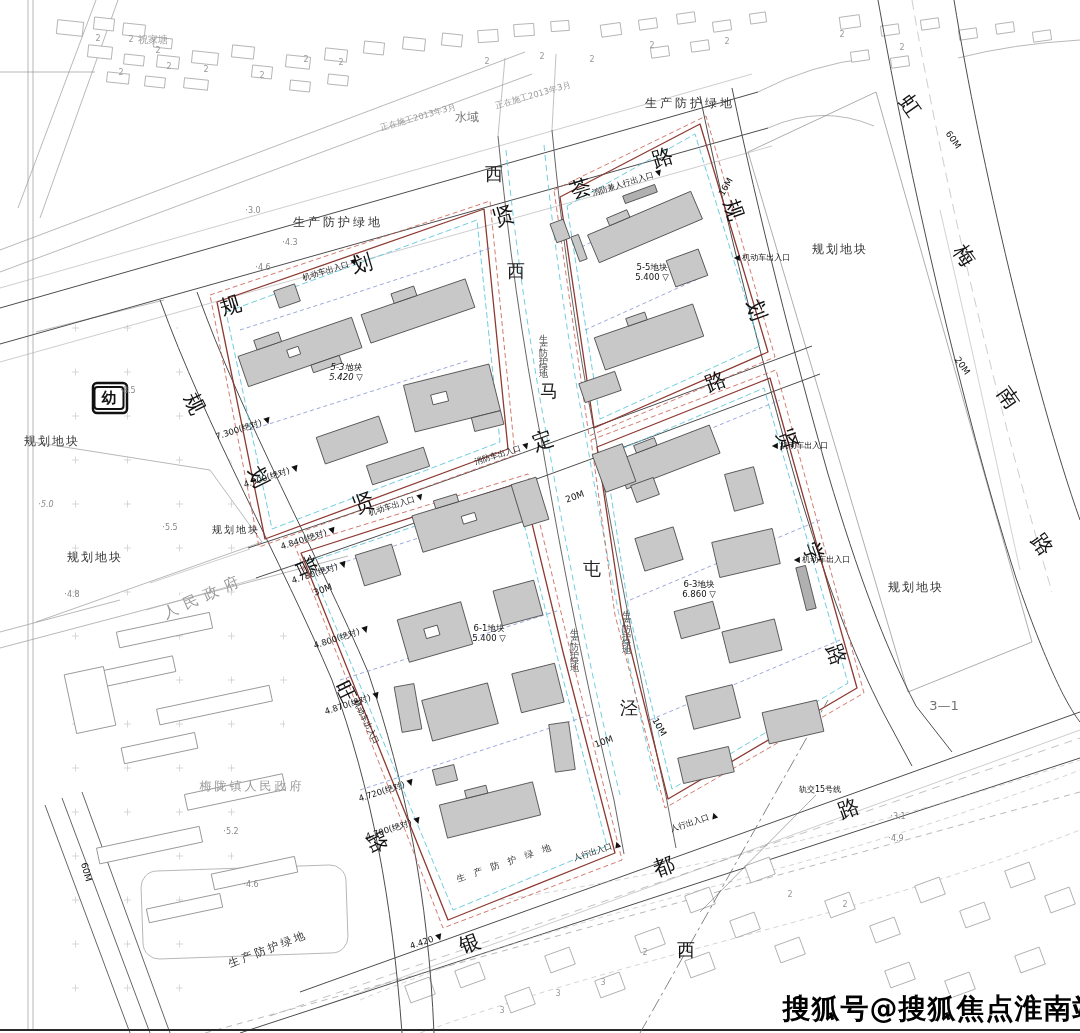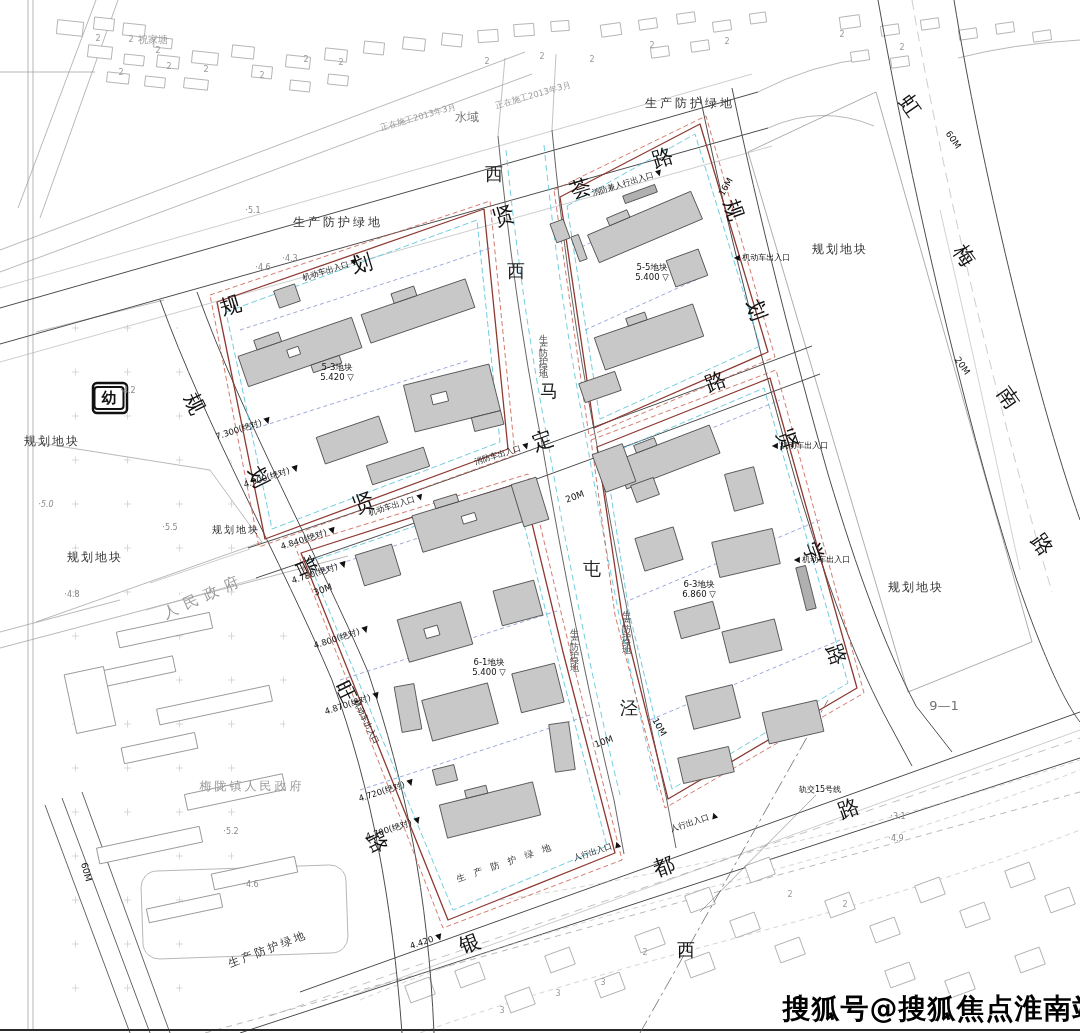--- a/index.html
+++ b/index.html
@@ -356,21 +356,21 @@
       <div class="label c-creek" style="left: 494px; top: 174px; font-size: 18px; transform: translate(-50%, -50%) rotate(0deg);">西</div>
       <div class="label c-creek" style="left: 516px; top: 271px; font-size: 18px; transform: translate(-50%, -50%) rotate(0deg);">西</div>
       <div class="label c-creek" style="left: 549px; top: 391px; font-size: 18px; transform: translate(-50%, -50%) rotate(0deg);">马</div>
       <div class="label c-creek" style="left: 592px; top: 569px; font-size: 18px; transform: translate(-50%, -50%) rotate(0deg);">屯</div>
       <div class="label c-creek" style="left: 629px; top: 708px; font-size: 18px; transform: translate(-50%, -50%) rotate(0deg);">泾</div>
       <div class="label c-area" style="left: 52px; top: 441px; transform: translate(-50%, -50%) rotate(0deg);">规划地块</div>
       <div class="label c-area" style="left: 95px; top: 557px; transform: translate(-50%, -50%) rotate(0deg);">规划地块</div>
       <div class="label c-area" style="left: 236px; top: 530px; font-size: 10px; transform: translate(-50%, -50%) rotate(0deg);">规划地块</div>
       <div class="label c-area" style="left: 840px; top: 249px; transform: translate(-50%, -50%) rotate(0deg);">规划地块</div>
       <div class="label c-area" style="left: 916px; top: 587px; transform: translate(-50%, -50%) rotate(0deg);">规划地块</div>
-      <div class="label c-small" style="left: 944px; top: 706px; font-size: 13px; transform: translate(-50%, -50%) rotate(0deg);">9—1</div>
+      <div class="label c-small" style="left: 944px; top: 706px; font-size: 13px; transform: translate(-50%, -50%) rotate(0deg);">3—1</div>
       <div class="label c-small" style="left: 467px; top: 117px; font-size: 12px; transform: translate(-50%, -50%) rotate(0deg);">水域</div>
       <div class="label c-grey" style="left: 153px; top: 40px; font-size: 10px; transform: translate(-50%, -50%) rotate(0deg);">祝家塘</div>
       <div class="label c-grey" style="left: 252px; top: 786px; font-size: 12px; letter-spacing: 3px; transform: translate(-50%, -50%) rotate(0deg);">梅陇镇人民政府</div>
       <div class="label c-grey" style="left: 204px; top: 596px; font-size: 15px; letter-spacing: 7px; transform: translate(-50%, -50%) rotate(-24deg);">人民政府</div>
       <div class="label c-box" style="left: 109px; top: 398px; transform: translate(-50%, -50%) rotate(0deg);">幼</div>
       <div class="label c-belt" style="left: 338px; top: 222px; transform: translate(-50%, -50%) rotate(0deg);">生产防护绿地</div>
       <div class="label c-belt" style="left: 690px; top: 103px; transform: translate(-50%, -50%) rotate(0deg);">生产防护绿地</div>
       <div class="label c-belt" style="left: 268px; top: 949px; font-size: 11px; transform: translate(-50%, -50%) rotate(-21deg);">生产防护绿地</div>
       <div class="label c-belt" style="left: 508px; top: 862px; font-size: 9px; letter-spacing: 9px; transform: translate(-50%, -50%) rotate(-19deg);">生产防护绿地</div>
       <div class="label c-beltv" style="left: 543px; top: 348px; transform: translate(-50%, -50%) rotate(0deg);">生产防护绿地</div>
@@ -388,43 +388,43 @@
       <div class="label c-dim" style="left: 86px; top: 872px; transform: translate(-50%, -50%) rotate(75deg);">60M</div>
       <div class="label c-elev" style="left: 243px; top: 428px; transform: translate(-50%, -50%) rotate(-18deg);">7.300(绝对) ▼</div>
       <div class="label c-elev" style="left: 271px; top: 476px; transform: translate(-50%, -50%) rotate(-18deg);">4.900(绝对) ▼</div>
       <div class="label c-elev" style="left: 308px; top: 538px; transform: translate(-50%, -50%) rotate(-18deg);">4.840(绝对) ▼</div>
       <div class="label c-elev" style="left: 319px; top: 572px; transform: translate(-50%, -50%) rotate(-18deg);">4.780(绝对) ▼</div>
       <div class="label c-elev" style="left: 341px; top: 637px; transform: translate(-50%, -50%) rotate(-18deg);">4.800(绝对) ▼</div>
       <div class="label c-elev" style="left: 352px; top: 703px; transform: translate(-50%, -50%) rotate(-18deg);">4.870(绝对) ▼</div>
       <div class="label c-elev" style="left: 386px; top: 790px; transform: translate(-50%, -50%) rotate(-18deg);">4.720(绝对) ▼</div>
       <div class="label c-elev" style="left: 393px; top: 828px; transform: translate(-50%, -50%) rotate(-18deg);">4.700(绝对) ▼</div>
       <div class="label c-elev" style="left: 426px; top: 941px; transform: translate(-50%, -50%) rotate(-18deg);">4.420 ▼</div>
-      <div class="label c-elev" style="left: 337px; top: 372px; transform: translate(-50%, -50%) rotate(0deg);">5-3地块
+      <div class="label c-elev" style="left: 346px; top: 372px; transform: translate(-50%, -50%) rotate(0deg); font-style: italic;">5-3地块
 5.420 ▽</div>
       <div class="label c-elev" style="left: 652px; top: 272px; transform: translate(-50%, -50%) rotate(0deg); text-align: center;">5-5地块
 5.400 ▽</div>
-      <div class="label c-elev" style="left: 489px; top: 667px; transform: translate(-50%, -50%) rotate(0deg);">6-1地块
+      <div class="label c-elev" style="left: 489px; top: 633px; transform: translate(-50%, -50%) rotate(0deg);">6-1地块
 5.400 ▽</div>
       <div class="label c-elev" style="left: 699px; top: 589px; transform: translate(-50%, -50%) rotate(0deg);">6-3地块
 6.860 ▽</div>
       <div class="label c-tiny" style="left: 330px; top: 270px; transform: translate(-50%, -50%) rotate(-17deg);">机动车出入口 ▼</div>
       <div class="label c-tiny" style="left: 396px; top: 505px; transform: translate(-50%, -50%) rotate(-17deg);">机动车出入口 ▼</div>
       <div class="label c-tiny" style="left: 800px; top: 446px; transform: translate(-50%, -50%) rotate(0deg);">◀ 机动车出入口</div>
       <div class="label c-tiny" style="left: 822px; top: 560px; transform: translate(-50%, -50%) rotate(0deg);">◀ 机动车出入口</div>
       <div class="label c-tiny" style="left: 762px; top: 258px; transform: translate(-50%, -50%) rotate(0deg);">◀ 机动车出入口</div>
       <div class="label c-tiny" style="left: 502px; top: 454px; transform: translate(-50%, -50%) rotate(-17deg);">消防车出入口 ▼</div>
       <div class="label c-tiny" style="left: 627px; top: 183px; transform: translate(-50%, -50%) rotate(-17deg);">消防兼人行出入口 ▼</div>
       <div class="label c-tiny" style="left: 694px; top: 822px; transform: translate(-50%, -50%) rotate(-18deg);">人行出入口 ▲</div>
       <div class="label c-tiny" style="left: 597px; top: 851px; transform: translate(-50%, -50%) rotate(-18deg);">人行出入口 ▲</div>
       <div class="label c-tiny" style="left: 366px; top: 722px; transform: translate(-50%, -50%) rotate(64deg);">机动车出入口</div>
       <div class="label c-tiny" style="left: 820px; top: 790px; font-size: 8px; transform: translate(-50%, -50%) rotate(0deg);">轨交15号线</div>
-      <div class="label c-dot" style="left: 253px; top: 211px; transform: translate(-50%, -50%) rotate(0deg);">·5.1</div>
-      <div class="label c-dot" style="left: 290px; top: 259px; transform: translate(-50%, -50%) rotate(0deg);">·4.3</div>
+      <div class="label c-dot" style="left: 253px; top: 211px; transform: translate(-50%, -50%) rotate(0deg);">·3.0</div>
+      <div class="label c-dot" style="left: 290px; top: 243px; transform: translate(-50%, -50%) rotate(0deg);">·4.3</div>
       <div class="label c-dot" style="left: 263px; top: 268px; transform: translate(-50%, -50%) rotate(0deg);">·4.6</div>
-      <div class="label c-dot" style="left: 128px; top: 391px; transform: translate(-50%, -50%) rotate(0deg);">·4.2</div>
+      <div class="label c-dot" style="left: 128px; top: 391px; transform: translate(-50%, -50%) rotate(0deg);">·8.5</div>
       <div class="label c-dot" style="left: 46px; top: 505px; transform: translate(-50%, -50%) rotate(0deg); font-style: italic;">·5.0</div>
       <div class="label c-dot" style="left: 170px; top: 528px; transform: translate(-50%, -50%) rotate(0deg);">·5.5</div>
       <div class="label c-dot" style="left: 72px; top: 595px; transform: translate(-50%, -50%) rotate(0deg);">·4.8</div>
       <div class="label c-dot" style="left: 231px; top: 832px; transform: translate(-50%, -50%) rotate(0deg);">·5.2</div>
       <div class="label c-dot" style="left: 251px; top: 885px; transform: translate(-50%, -50%) rotate(0deg);">·4.6</div>
       <div class="label c-dot" style="left: 898px; top: 817px; transform: translate(-50%, -50%) rotate(0deg);">·3.1</div>
       <div class="label c-dot" style="left: 896px; top: 839px; transform: translate(-50%, -50%) rotate(0deg);">·4.9</div>
       <div class="label c-num" style="left: 98px; top: 39px; transform: translate(-50%, -50%) rotate(0deg);">2</div>
       <div class="label c-num" style="left: 131px; top: 40px; transform: translate(-50%, -50%) rotate(0deg);">2</div>
       <div class="label c-num" style="left: 158px; top: 51px; transform: translate(-50%, -50%) rotate(0deg);">2</div>

